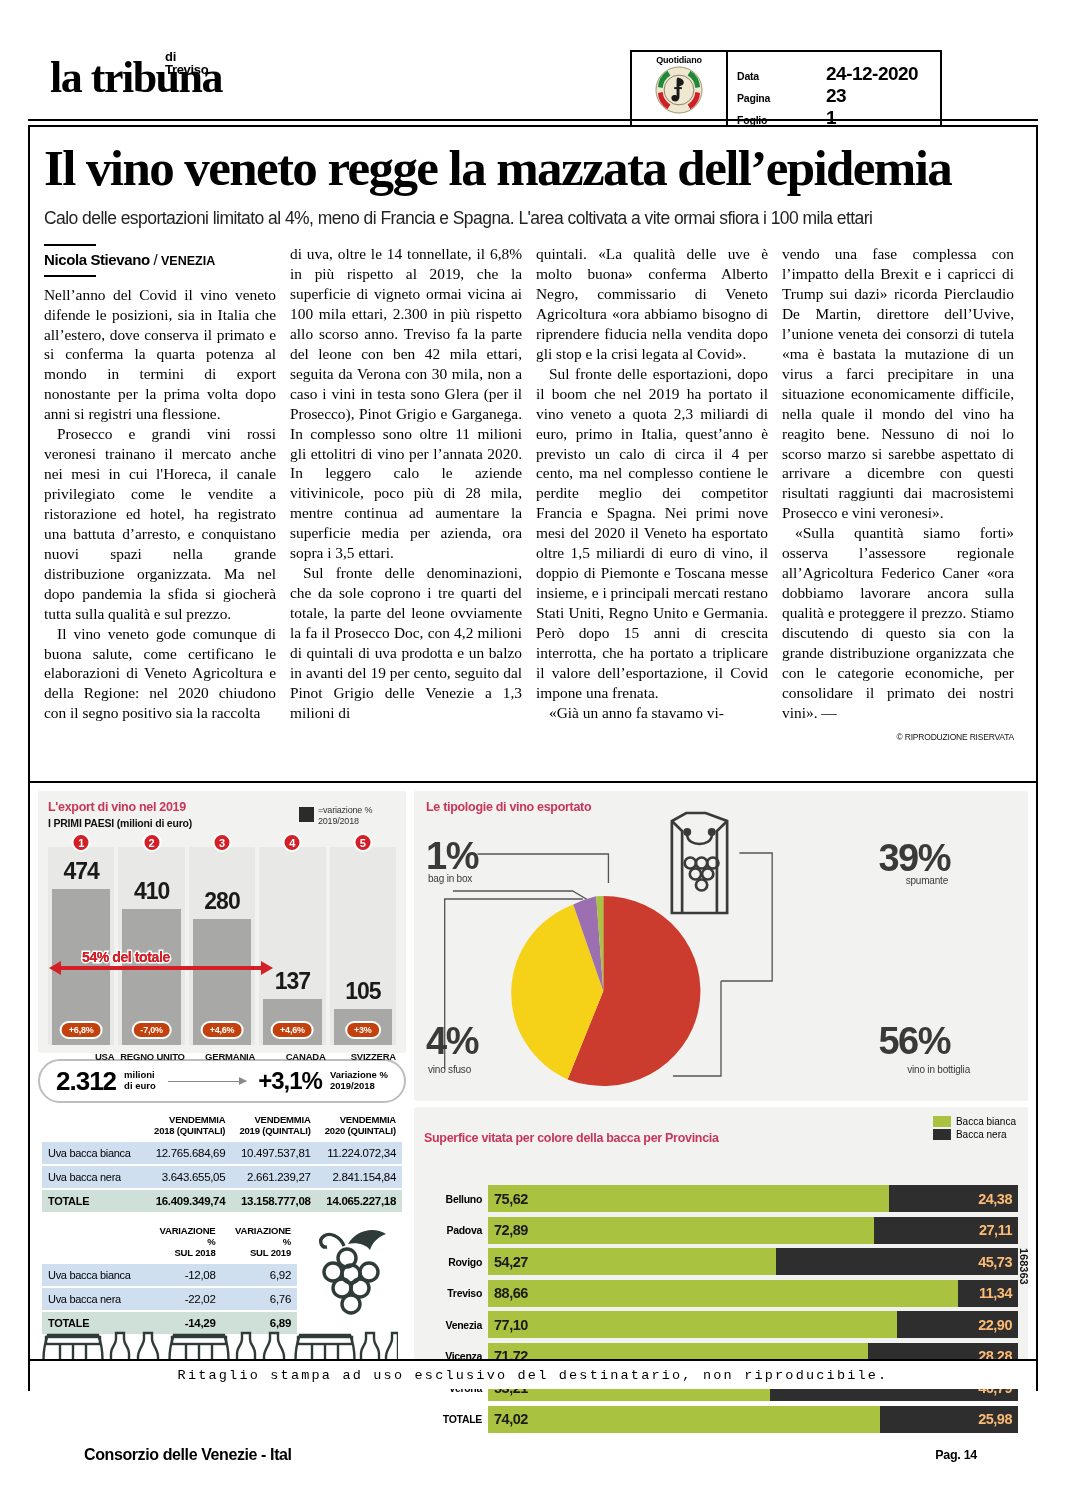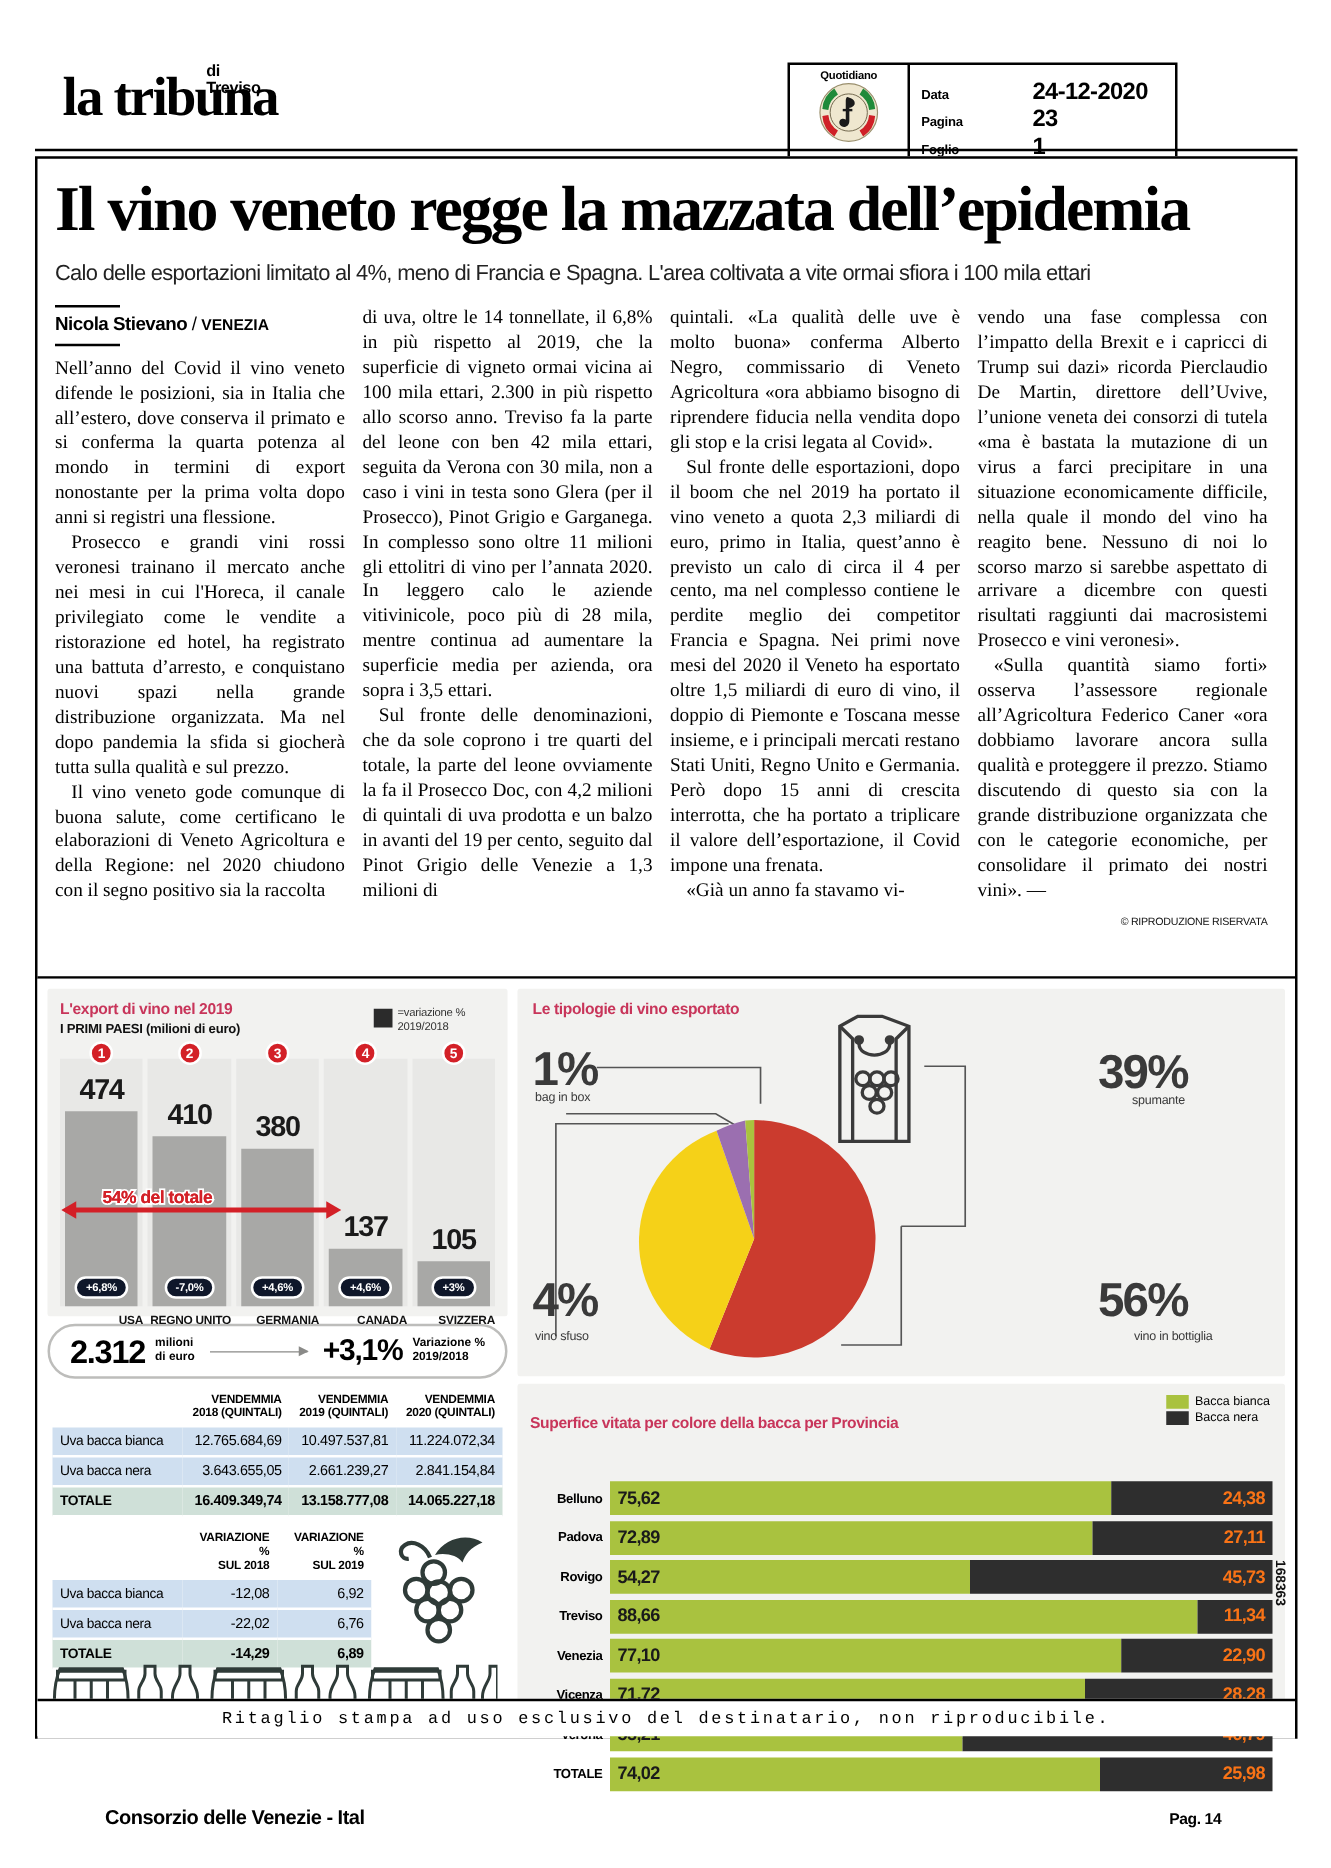--- a/index.html
+++ b/index.html
@@ -138,21 +138,21 @@
     border: 2px solid #fff;
   }
   .barval {
     position: absolute; left: 0; width: 100%; text-align: center;
     font-family: "Liberation Sans", sans-serif; font-weight: bold;
     font-size: 23px; letter-spacing: -1px; color: #1a1a1a;
   }
   .barfill { width: 88%; background: #a8a8a6; position: relative; }
   .badge {
     position: absolute; bottom: 6px; left: 50%; transform: translateX(-50%);
-    background: #0f172a; color: #fff; border: 2px solid #fff;
+    background: #c2410c; color: #fff; border: 2px solid #fff;
     border-radius: 11px; padding: 2px 7px;
     font-family: "Liberation Sans", sans-serif; font-weight: bold; font-size: 9px;
     white-space: nowrap; letter-spacing: -0.2px;
   }
   .barlabel {
     position: absolute; bottom: -17px; left: 0; width: 100%; text-align: right;
     font-family: "Liberation Sans", sans-serif; font-weight: bold; font-size: 9.5px;
     letter-spacing: -0.2px; color: #111;
   }
   .totarrow { position: absolute; left: 11px; top: 164px; width: 224px; height: 26px; }
@@ -218,21 +218,21 @@
   .prow-lab {
     width: 64px; text-align: right; padding-right: 6px;
     font-family: "Liberation Sans", sans-serif; font-weight: bold; font-size: 10.5px;
     letter-spacing: -0.3px;
   }
   .prow-bar { flex: 1; display: flex; height: 27px; }
   .seg-w { background: #a9c23f; display: flex; align-items: center; padding-left: 6px; }
   .seg-b { background: #2e2e2e; display: flex; align-items: center; justify-content: flex-end; padding-right: 6px; }
   .seg-val { font-family: "Liberation Sans", sans-serif; font-weight: bold; font-size: 14.5px; letter-spacing: -0.5px; }
   .seg-w .seg-val { color: #1a1a1a; }
-  .seg-b .seg-val { color: #f97316; }
+  .seg-b .seg-val { color: #fdba74; }
 
   
   .ritaglio {
     position: absolute; left: 0; bottom: 0; width: 100%; height: 30px;
     border-top: 2px solid #000; display: flex; align-items: center; justify-content: center;
     background: #fff;
   }
   .ritaglio span {
     font-family: "Liberation Mono", monospace; font-size: 13.5px; letter-spacing: 2.2px;
   }
@@ -366,21 +366,21 @@
               <div class="rank">2</div>
               <div class="barval" style="bottom:140px">410</div>
               <div class="barfill" style="height:136px">
                 <div class="badge">-7,0%</div>
               </div>
               <div class="barlabel">REGNO UNITO</div>
             </div>
 
             <div class="barcol">
               <div class="rank">3</div>
-              <div class="barval" style="bottom:130px">380</div>
+              <div class="barval" style="bottom:130px">280</div>
               <div class="barfill" style="height:126px">
                 <div class="badge">+4,6%</div>
               </div>
               <div class="barlabel">GERMANIA</div>
             </div>
 
             <div class="barcol">
               <div class="rank">4</div>
               <div class="barval" style="bottom:50px">137</div>
               <div class="barfill" style="height:46px">

